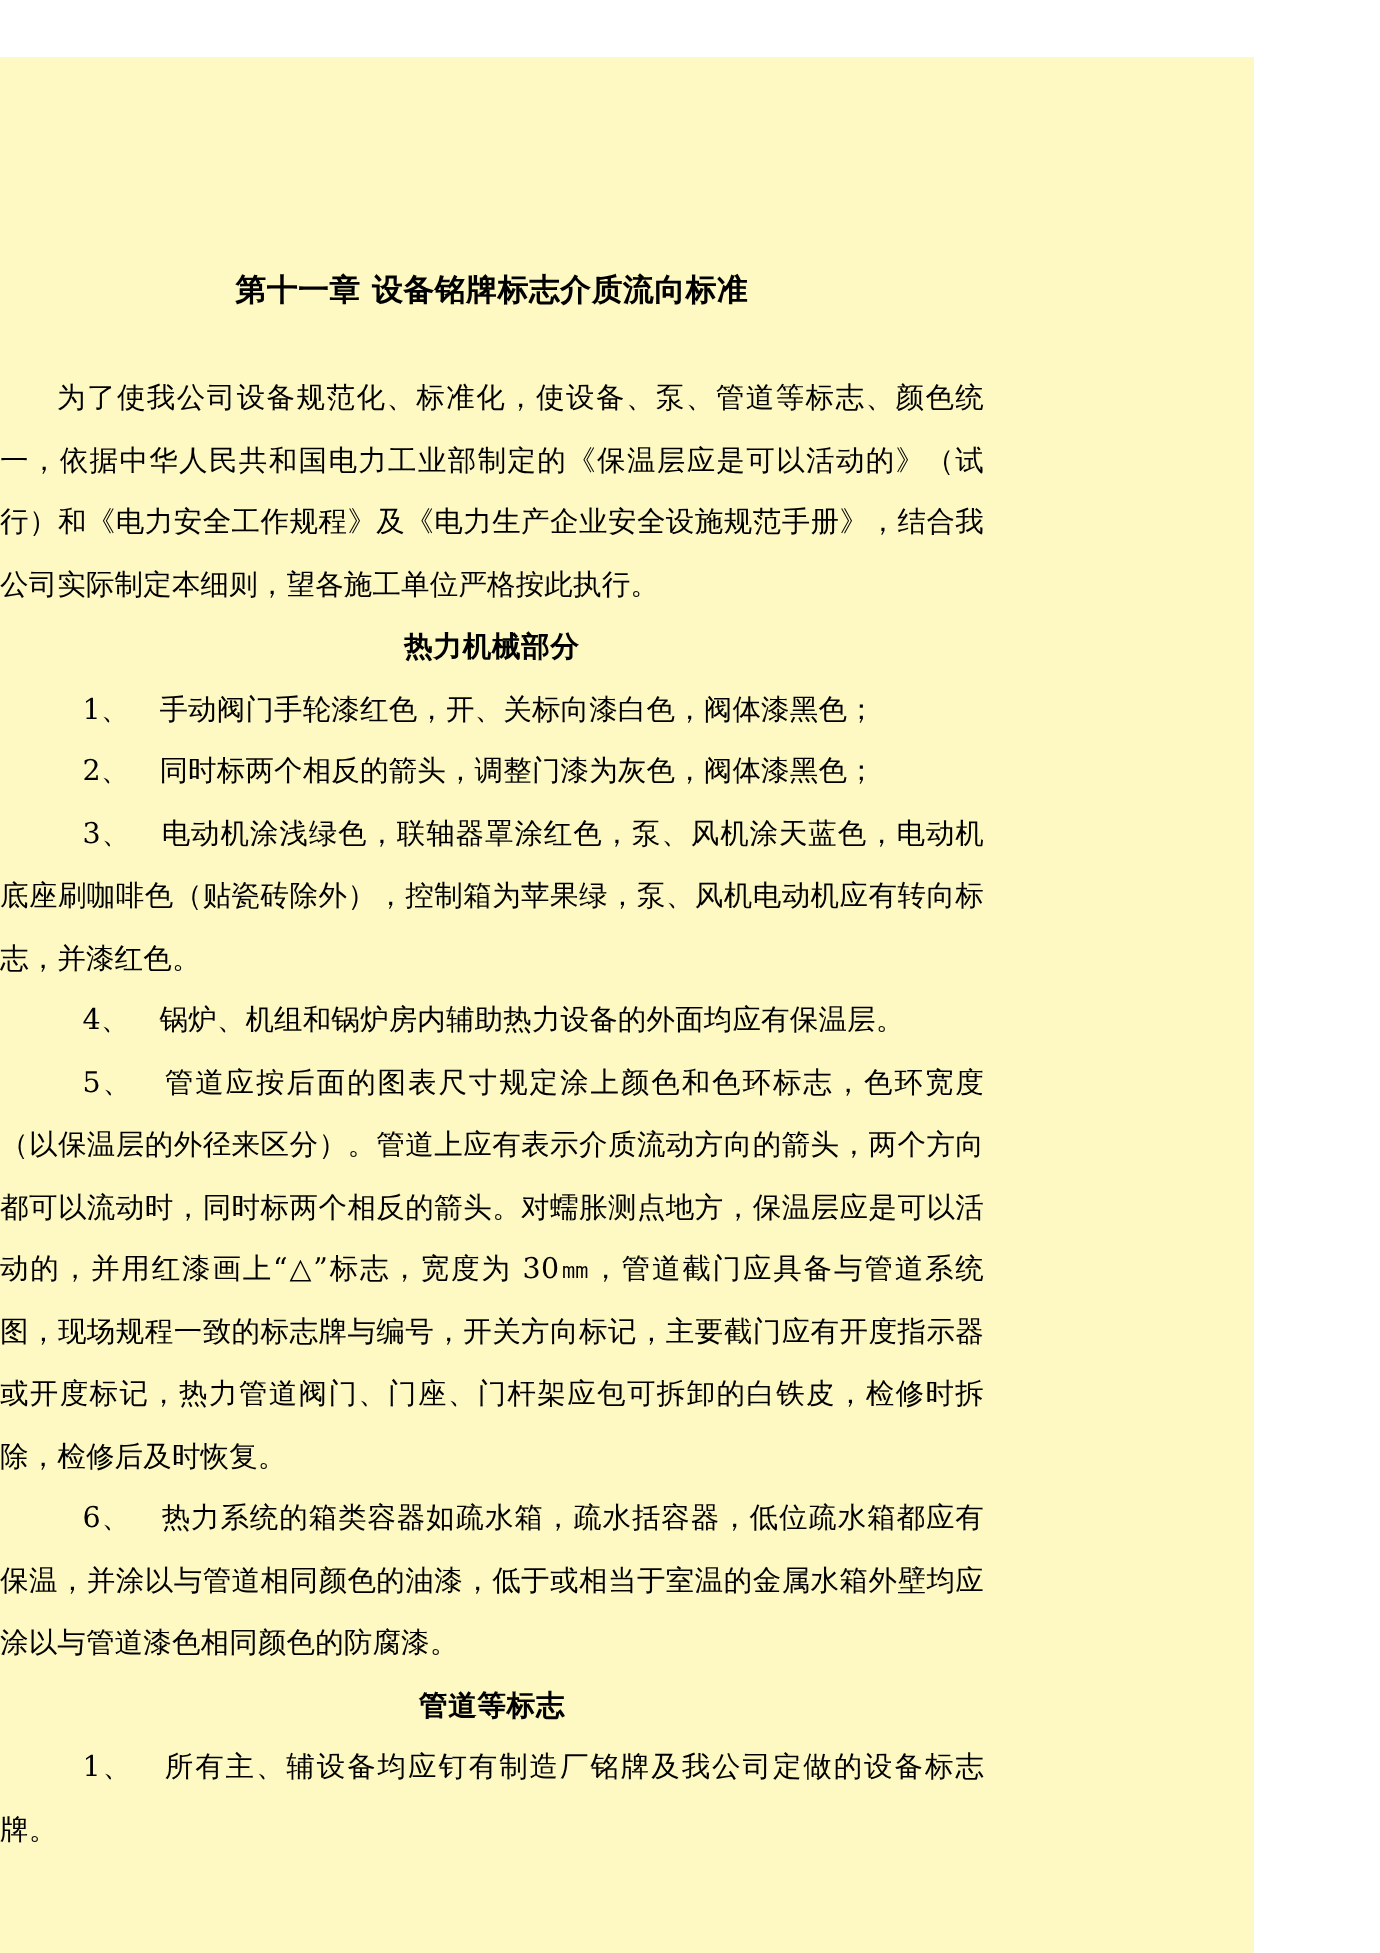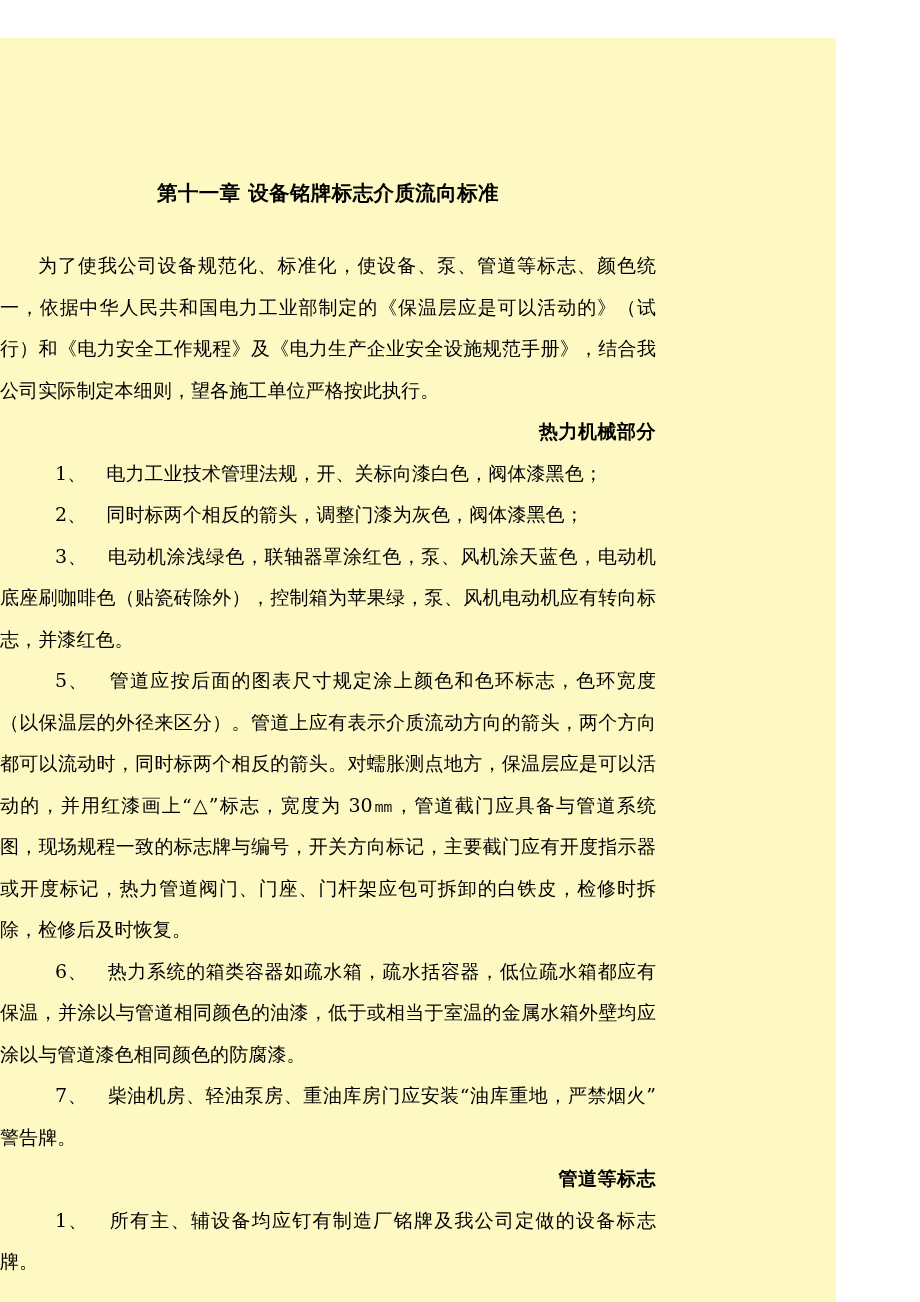--- a/index.html
+++ b/index.html
@@ -55,21 +55,21 @@
   }
   p.para.indent {
     text-indent: 38px;
   }
   h2.section-head {
     margin: 0;
     padding: 0;
     font-size: 19px;
     line-height: 41.5px;
     font-weight: bold;
-    text-align: right;
+    text-align: center;
     letter-spacing: 0.5px;
   }
   .item {
     margin: 0;
     padding: 0;
     font-size: 19px;
     line-height: 41.5px;
     text-align: justify;
     text-justify: inter-ideograph;
     text-align-last: left;
@@ -93,32 +93,32 @@
 <div class="page">
 
   <h1 class="doc-title">第十一章  设备铭牌标志介质流向标准</h1>
 
   <div class="body-block">
 
     <p class="para indent">为了使我公司设备规范化、标准化，使设备、泵、管道等标志、颜色统一，依据中华人民共和国电力工业部制定的《保温层应是可以活动的》（试行）和《电力安全工作规程》及《电力生产企业安全设施规范手册》，结合我公司实际制定本细则，望各施工单位严格按此执行。</p>
 
     <h2 class="section-head">热力机械部分</h2>
 
-    <p class="item"><span class="num num-latin">1、</span><span class="gap"></span><span>电力工业技术管理法规，开、关标向漆白色，阀体漆黑色；</span></p>
+    <p class="item"><span class="num num-latin">1、</span><span class="gap"></span><span>手动阀门手轮漆红色，开、关标向漆白色，阀体漆黑色；</span></p>
 
     <p class="item"><span class="num num-latin">2、</span><span class="gap"></span><span>同时标两个相反的箭头，调整门漆为灰色，阀体漆黑色；</span></p>
 
     <p class="item"><span class="num num-latin">3、</span><span class="gap"></span><span>电动机涂浅绿色，联轴器罩涂红色，泵、风机涂天蓝色，电动机底座刷咖啡色（贴瓷砖除外），控制箱为苹果绿，泵、风机电动机应有转向标志，并漆红色。</span></p>
 
+    <p class="item"><span class="num num-latin">4、</span><span class="gap"></span><span>锅炉、机组和锅炉房内辅助热力设备的外面均应有保温层。</span></p>
 
     <p class="item"><span class="num num-latin">5、</span><span class="gap"></span><span>管道应按后面的图表尺寸规定涂上颜色和色环标志，色环宽度（以保温层的外径来区分）。管道上应有表示介质流动方向的箭头，两个方向都可以流动时，同时标两个相反的箭头。对蠕胀测点地方，保温层应是可以活动的，并用红漆画上“△”标志，宽度为 30㎜，管道截门应具备与管道系统图，现场规程一致的标志牌与编号，开关方向标记，主要截门应有开度指示器或开度标记，热力管道阀门、门座、门杆架应包可拆卸的白铁皮，检修时拆除，检修后及时恢复。</span></p>
 
     <p class="item"><span class="num num-latin">6、</span><span class="gap"></span><span>热力系统的箱类容器如疏水箱，疏水括容器，低位疏水箱都应有保温，并涂以与管道相同颜色的油漆，低于或相当于室温的金属水箱外壁均应涂以与管道漆色相同颜色的防腐漆。</span></p>
 
-    <p class="item"><span class="num num-latin">7、</span><span class="gap"></span><span>柴油机房、轻油泵房、重油库房门应安装“油库重地，严禁烟火”警告牌。</span></p>
 
 
     <h2 class="section-head">管道等标志</h2>
 
     <p class="item"><span class="num num-latin">1、</span><span class="gap"></span><span>所有主、辅设备均应钉有制造厂铭牌及我公司定做的设备标志牌。</span></p>
 
   </div>
 </div>
 
 </body></html>

